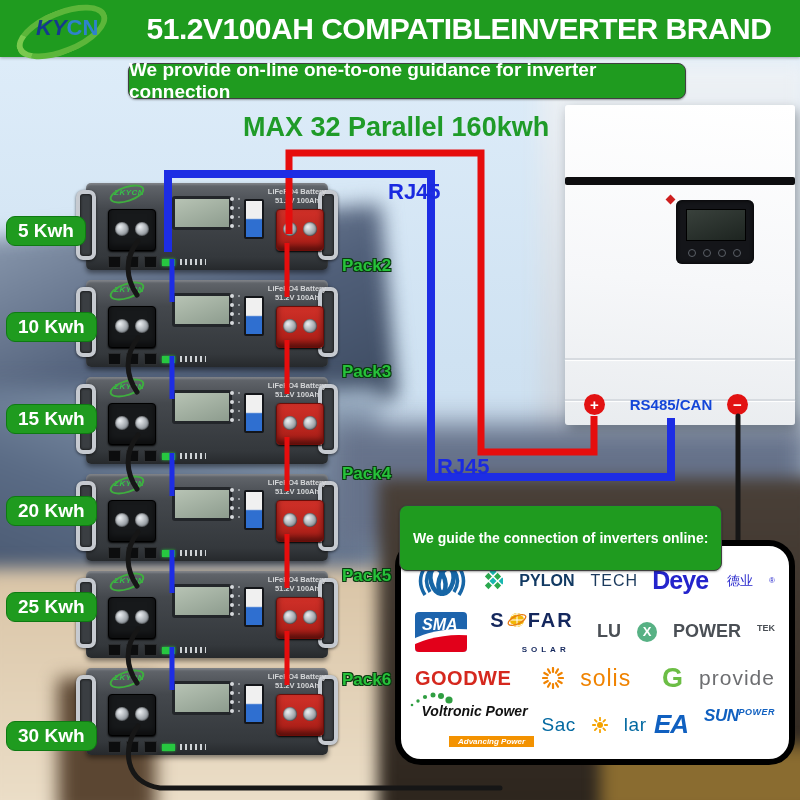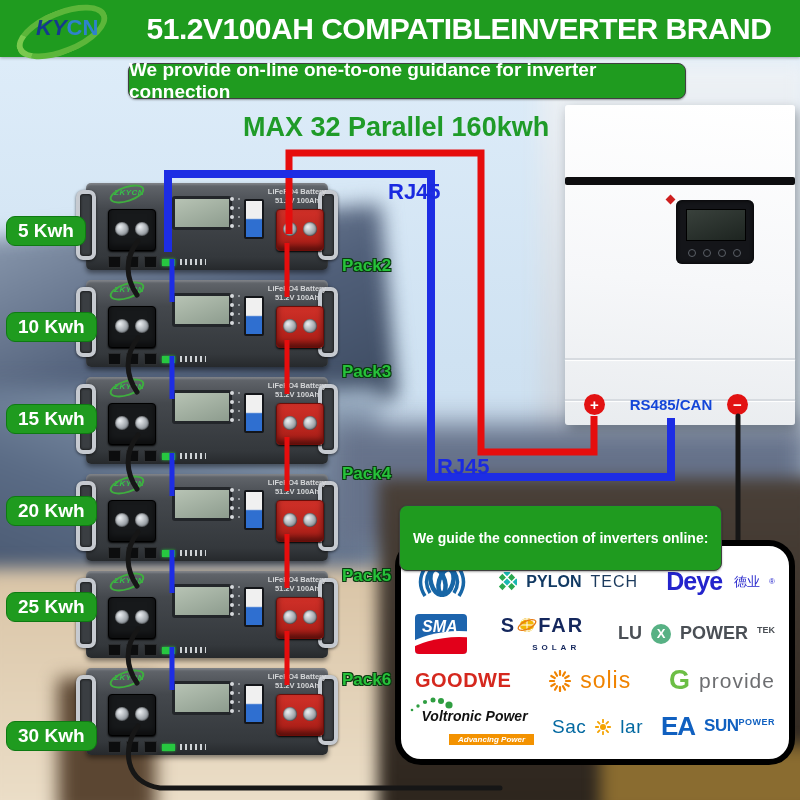--- a/index.html
+++ b/index.html
@@ -95,21 +95,21 @@
   .wires path{fill:none}
   .w-blue{stroke:var(--wire-comm-blue,#1d2de4);stroke-width:8}
   .w-red{stroke:var(--wire-positive-red,#e60d0d);stroke-width:7}
   .w-black{stroke:var(--wire-negative-black,#161616);stroke-width:5;stroke-linecap:round}
   .w-thin{stroke-width:5}
   
   #brand-panel{position:absolute;left:395px;top:540px;width:400px;height:225px;background:#fff;border:6px solid #000;
                border-radius:26px;z-index:7;box-sizing:border-box;padding:10px 14px 8px;
                display:flex;flex-direction:column;justify-content:space-around}
   .brow{display:flex;align-items:center;justify-content:space-between;gap:4px}
-  .brand{display:flex;align-items:center;gap:9px;white-space:nowrap}
+  .brand{display:flex;align-items:center;gap:16px;white-space:nowrap}
   .pylon-b{font-weight:900;color:#123a63;font-size:16px}
   .pylon-l{font-weight:400;color:#1b3a5d;font-size:16px;letter-spacing:1px}
   .deye-wrap{position:relative}
   .deye-dot{position:absolute;left:1px;top:-3px;width:6px;height:6px;background:#d42a1e}
   .deye-t{color:#2424cc;font-weight:900;font-size:25px;letter-spacing:-1px}
   .deye-cn{color:#2424cc;font-size:13px;margin-left:3px}
   .deye-reg{color:#2424cc;font-size:8px;vertical-align:top}
   .sma-box{position:relative;width:52px;height:40px;border-radius:4px;background:#1d64ad;overflow:hidden;flex:0 0 auto}
   .sma-box span{position:absolute;left:7px;top:4px;color:#fff;font-weight:900;font-style:italic;font-size:16px;z-index:2}
   .sma-box::before{content:"";position:absolute;left:-10px;bottom:-4px;width:80px;height:26px;background:#fff;
@@ -127,21 +127,21 @@
   .goodwe-t{color:#d5281e;font-weight:900;font-size:20px;letter-spacing:.5px}
   .solis-t{color:#f08300;font-size:23px;font-weight:500;letter-spacing:1px}
   .gro-g{color:#6cbe45;font-weight:800;font-size:27px}
   .gro-r{color:#6d6e71;font-size:21px;font-weight:500;letter-spacing:1px}
   .volt-wrap{display:flex;flex-direction:column;position:relative}
   .volt-dots{position:absolute;left:-6px;top:-14px}
   .volt-t{color:#111;font-weight:900;font-style:italic;font-size:14px}
   .volt-tag{background:#f39200;color:#fff;font-size:8px;font-style:italic;font-weight:700;padding:1px 9px;
             margin-left:34px;margin-top:1px;align-self:flex-start}
   .saco-t{font-size:19px;font-weight:400;color:#0369a1;letter-spacing:.5px}
-  .easun-wrap{display:flex;align-items:center;color:#1060c0;}
+  .easun-wrap{display:flex;align-items:flex-start;color:#1060c0;font-style:italic}
   .ea{font-weight:900;font-size:26px;letter-spacing:-1px}
   .easun-stack{display:flex;flex-direction:row;line-height:.85}
   .easun-sun{font-weight:900;font-size:17px;letter-spacing:-.5px}
   .easun-pw{font-weight:900;font-size:9px;letter-spacing:.5px}
 </style>
 </head>
 <body>
 
 <div id="stage">
 

